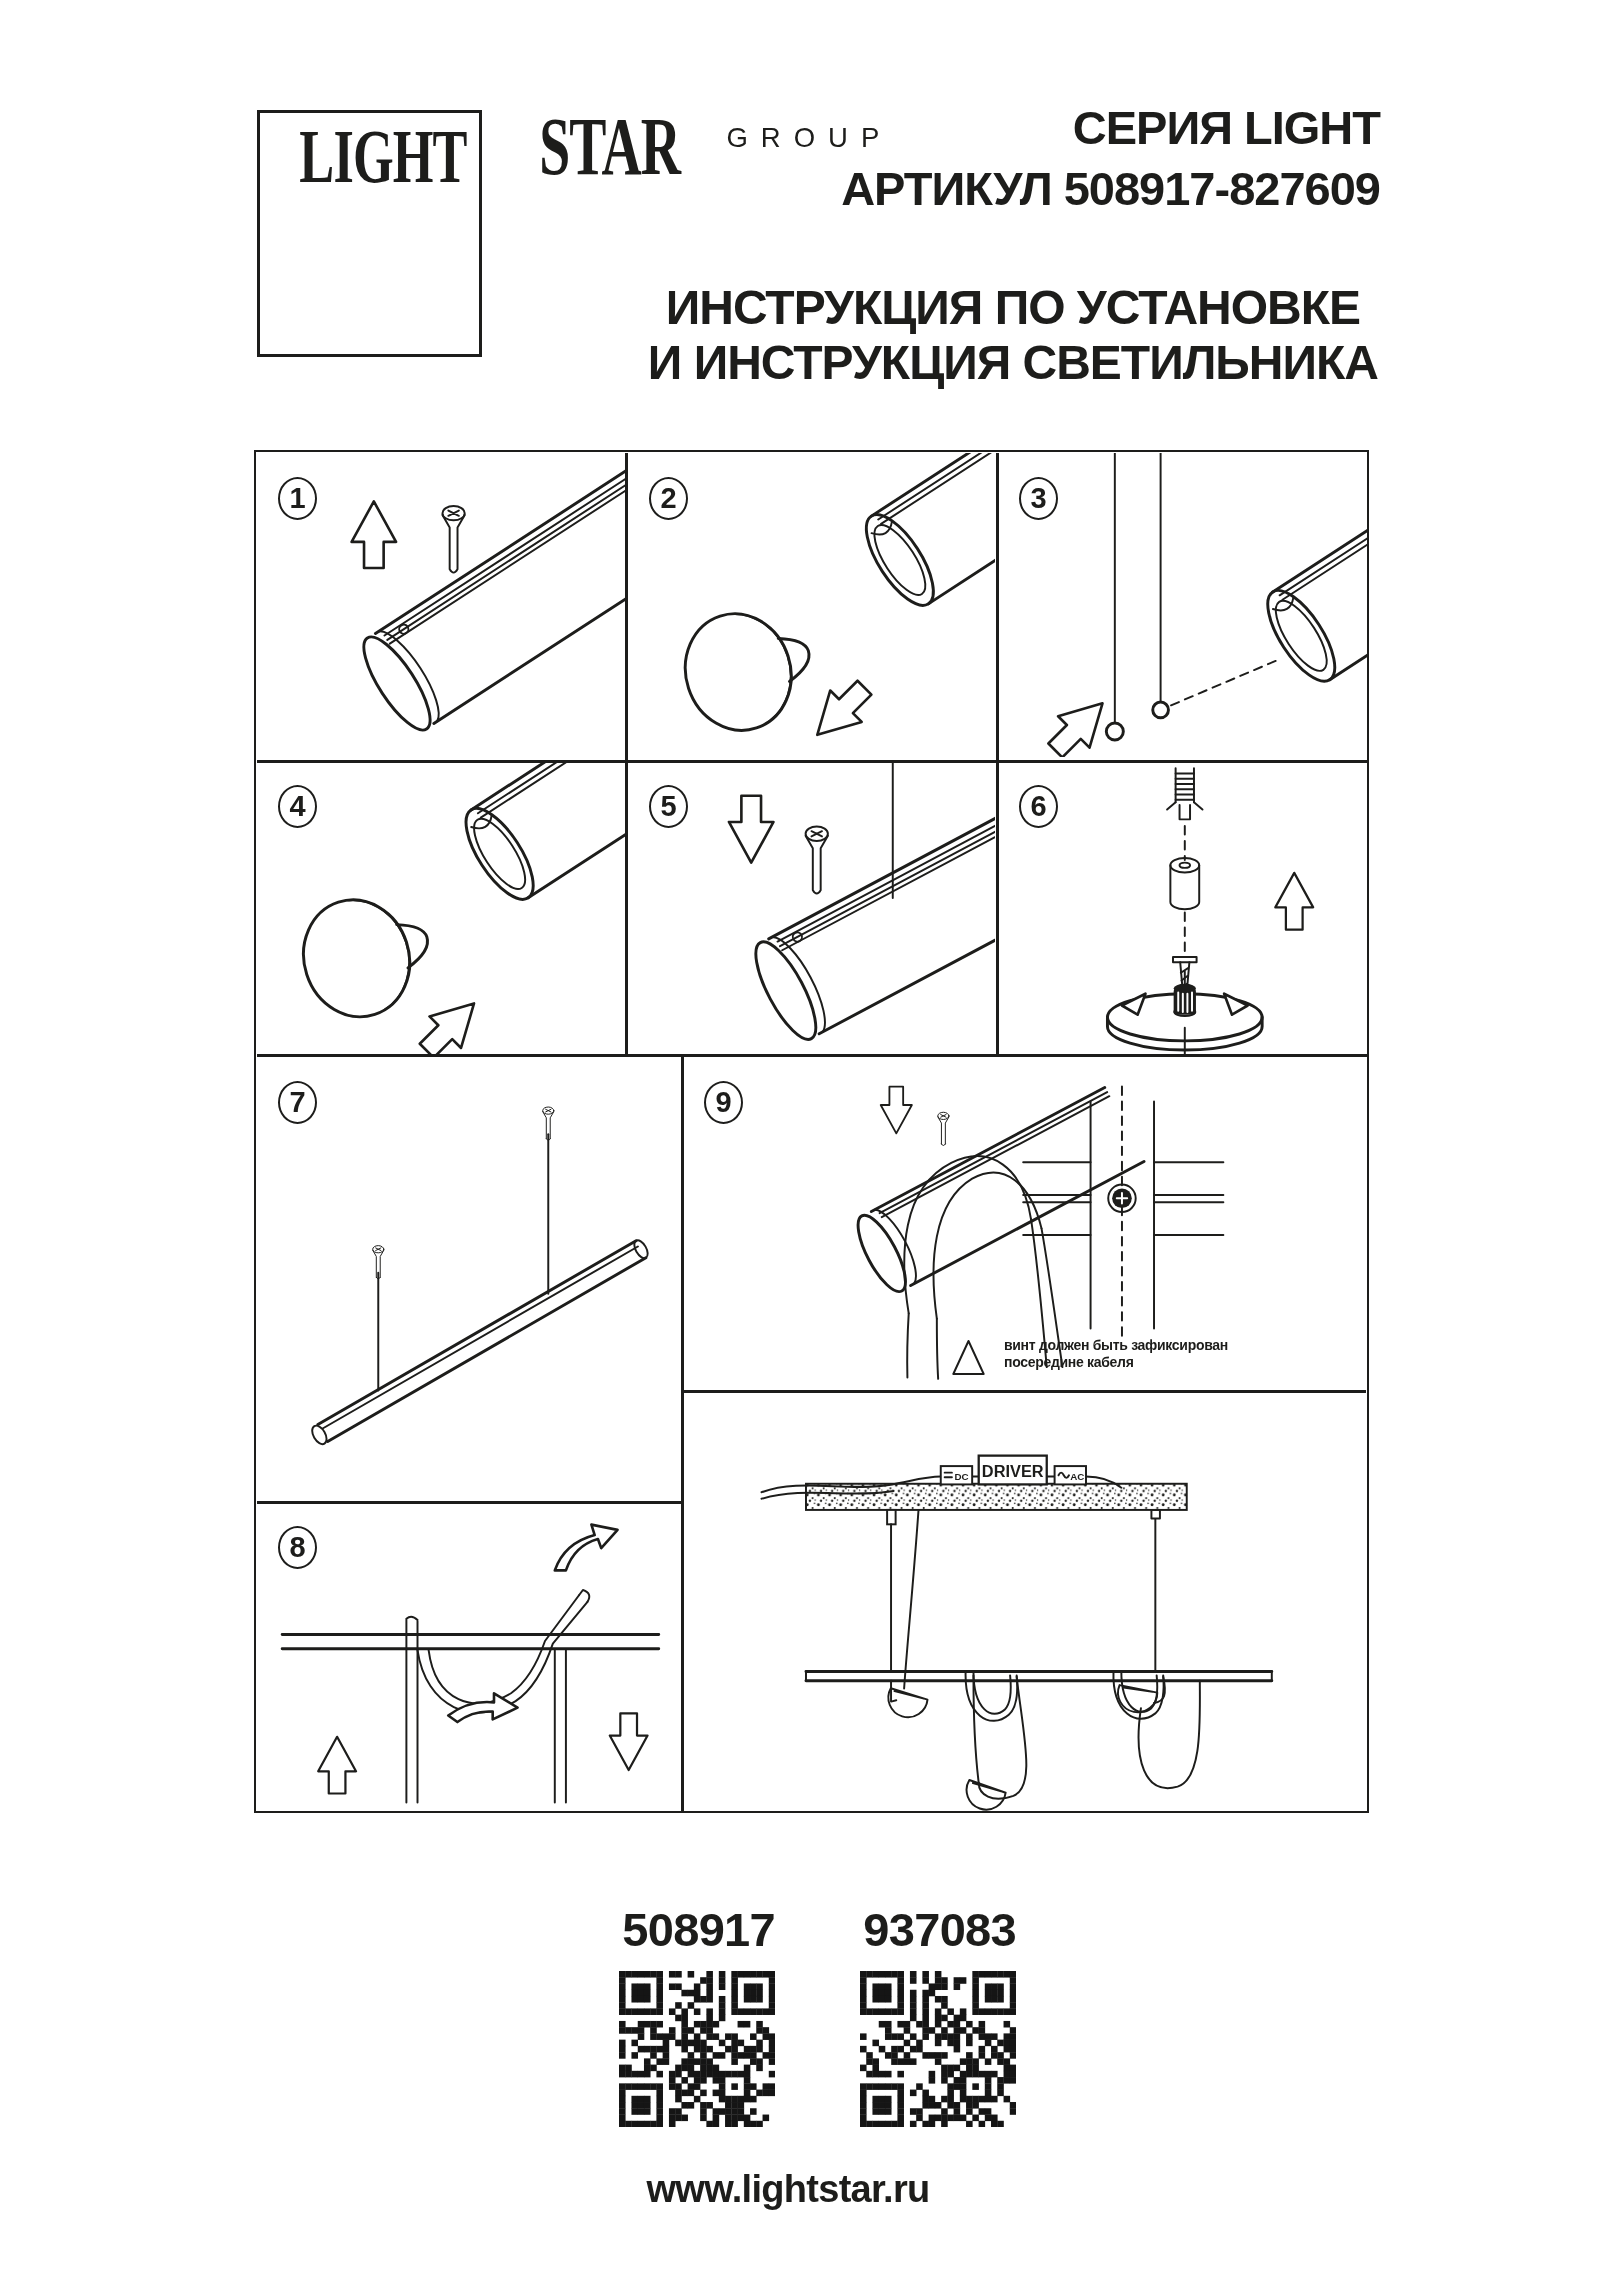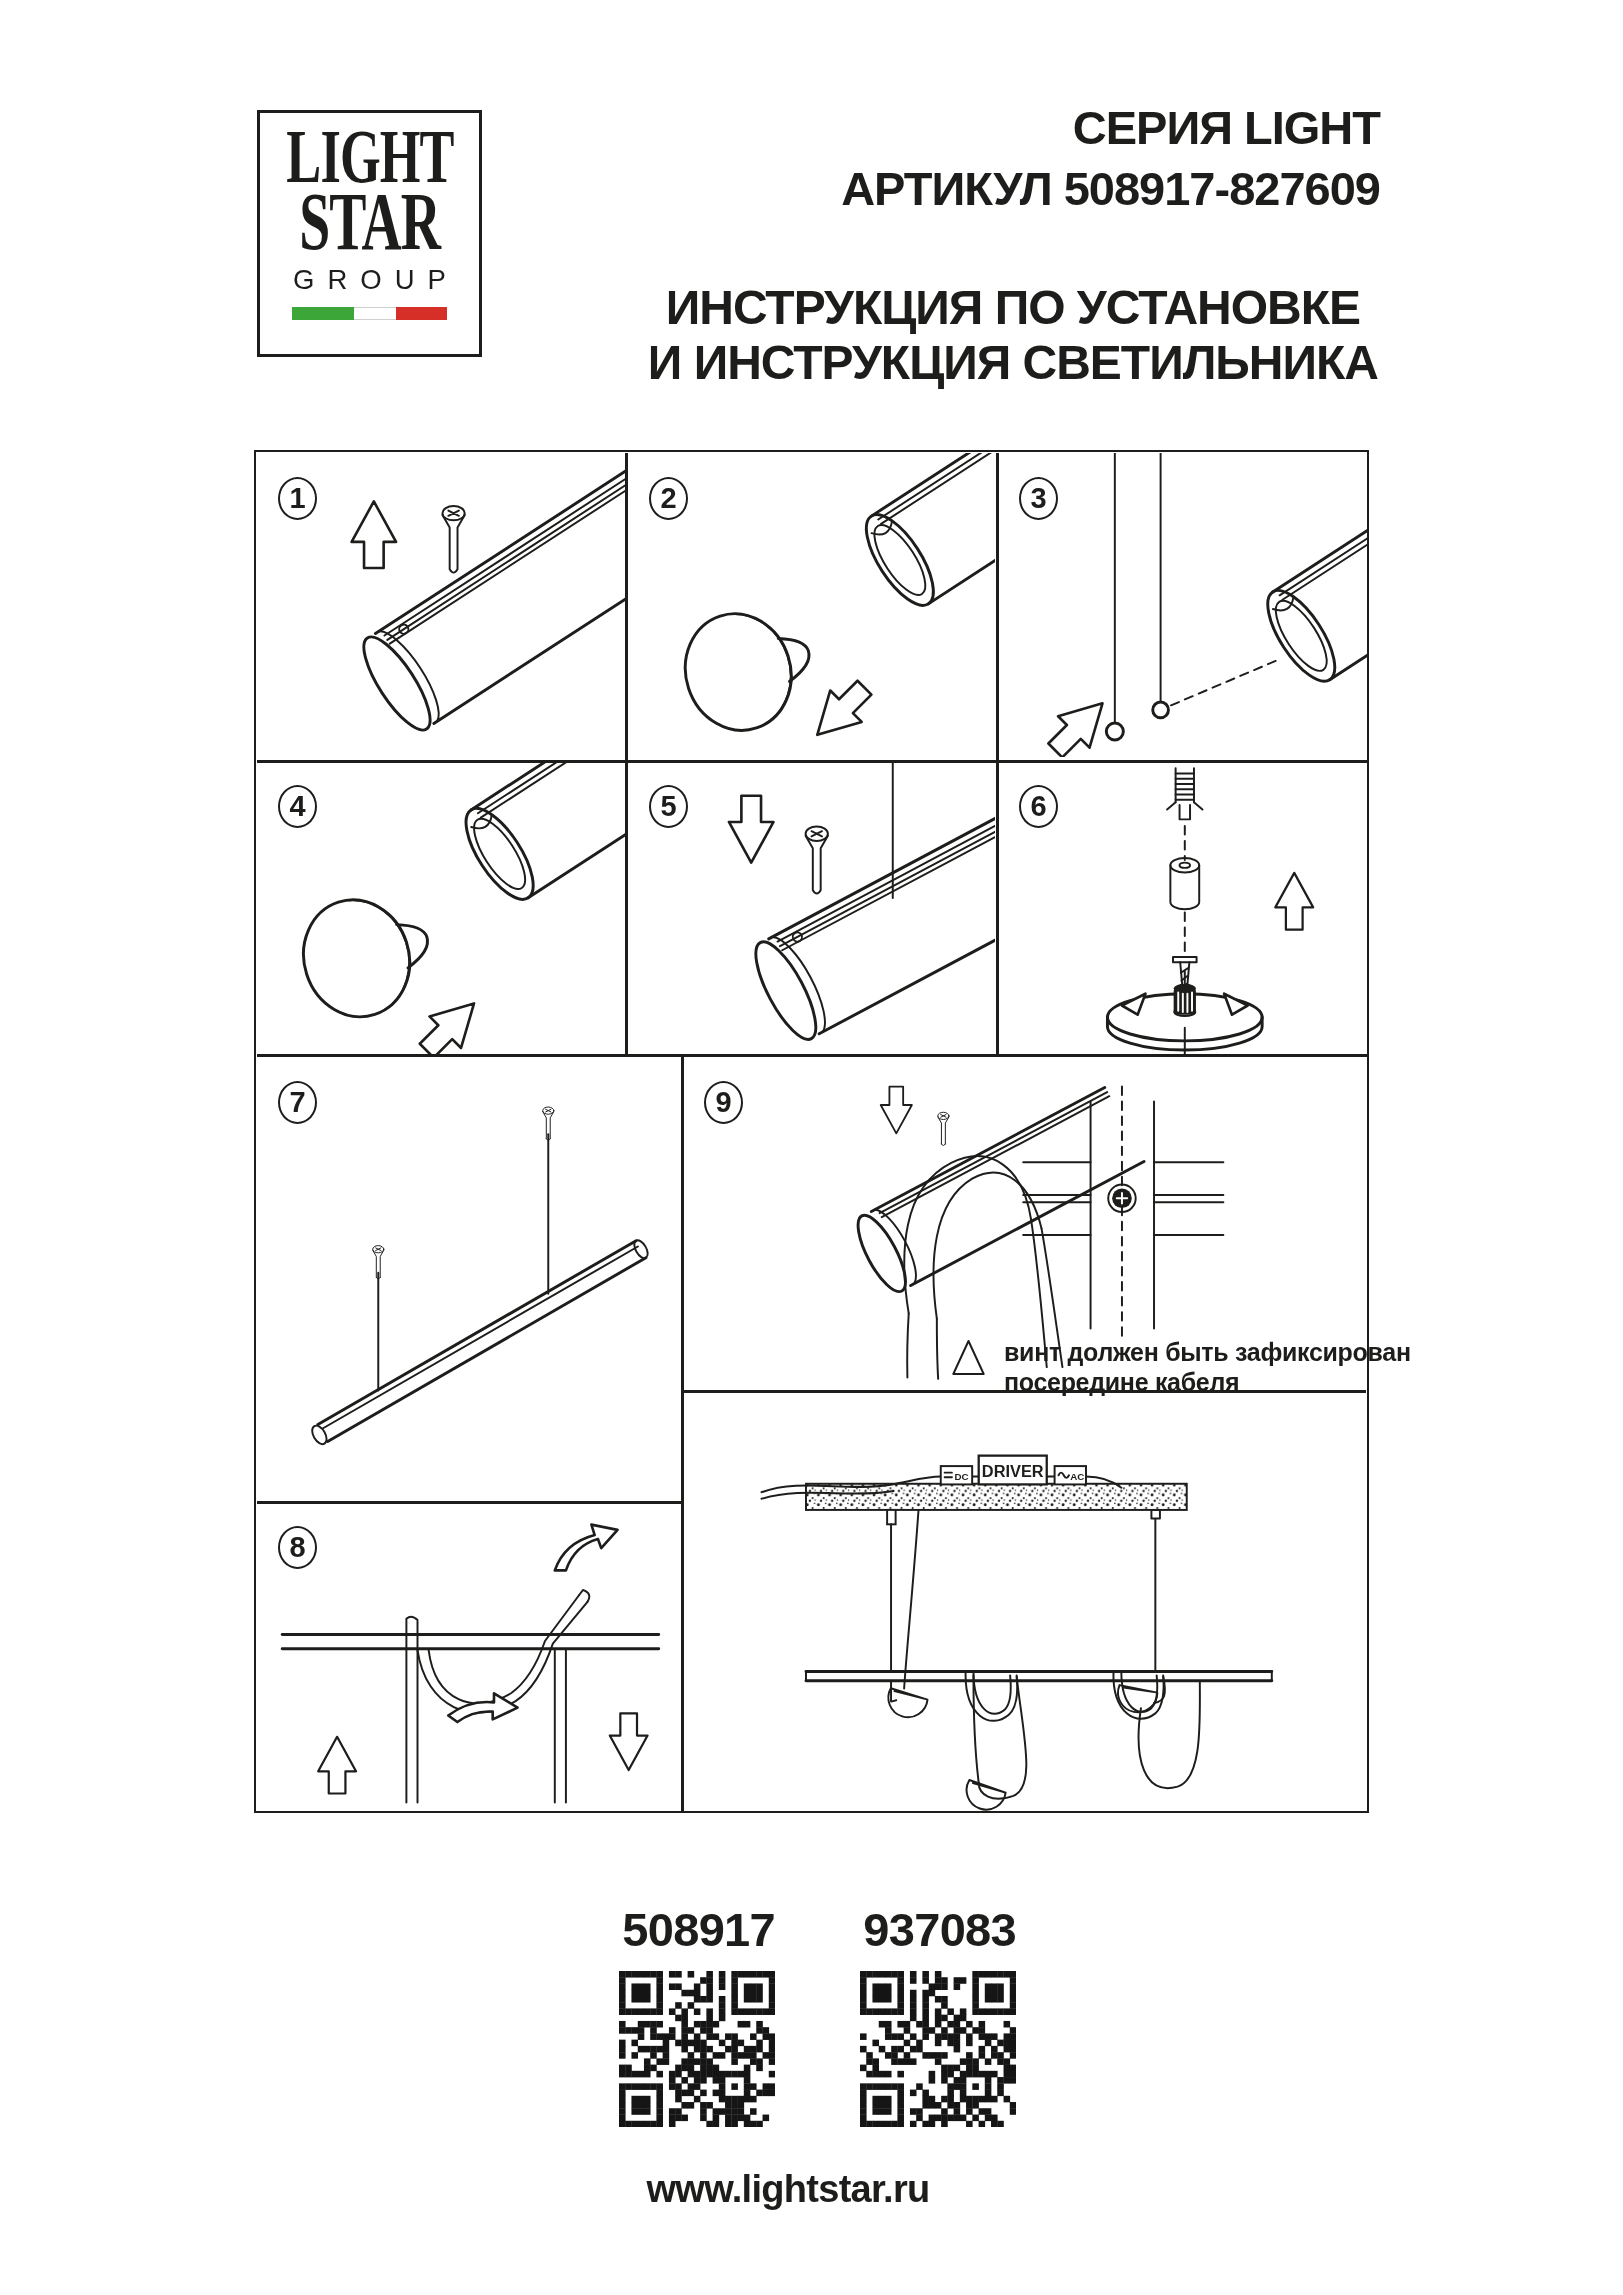--- a/index.html
+++ b/index.html
@@ -1,21 +1,21 @@
 <!DOCTYPE html>
 <html style="font-size:10.5px"><head>
 <meta charset="utf-8">
 <style>
   html,body{margin:0;padding:0;background:#ffffff;}
   .page{position:relative;width:1623px;height:2295px;background:#fff;overflow:hidden;
         font-family:"Liberation Sans",sans-serif;color:#1d1d1b;}
   
   .logo-box{position:absolute;left:257px;top:110px;width:225px;height:247px;
-            border:3.9px solid #1d1d1b;box-sizing:border-box;display:flex;flex-direction:column;
-            align-items:center;justify-content:flex-start;}
+            border:3.9px solid #1d1d1b;box-sizing:border-box;display:flex;flex-direction:row;
+            justify-content:flex-start;}
   .logo-word{font-family:"Liberation Serif",serif;font-weight:700;line-height:.82;
              transform:scaleX(.68);transform-origin:50% 50%;letter-spacing:-1.3px;}
   .logo-word.w1{font-size:77px;margin-top:11.8px;}
   .logo-word.w2{font-size:82px;}
   .logo-group{font-size:27.5px;font-weight:400;letter-spacing:13px;text-indent:13px;margin-top:9.2px;}
   .logo-flag{width:156px;height:13px;display:flex;margin-top:10.5px;}
   .logo-flag .fg{flex:0 0 40%;}
   .logo-flag .fw{flex:0 0 27%;border-top:1.3px solid #cfcfcf;border-bottom:1.3px solid #cfcfcf;box-sizing:border-box;}
   .logo-flag .fr{flex:0 0 33%;}
   
@@ -35,21 +35,21 @@
   .ln{fill:none;stroke:#1d1d1b;stroke-width:4.5;stroke-linecap:round;stroke-linejoin:round;}
   .tn{fill:none;stroke:#1d1d1b;stroke-width:3;stroke-linecap:round;stroke-linejoin:round;}
   .ar{fill:#fff;stroke:#1d1d1b;stroke-width:4;stroke-linejoin:round;stroke-linecap:round;}
   .dk{fill:#1d1d1b;stroke:none;}
   .dsh{fill:none;stroke:#1d1d1b;stroke-width:3;stroke-dasharray:13 10;stroke-linecap:round;}
   .wht{fill:none;stroke:#fff;stroke-width:3;stroke-linecap:round;}
   svg{position:absolute;overflow:hidden;}
   svg text{font-family:"Liberation Sans",sans-serif;font-weight:700;fill:#1d1d1b;}
   
   .warn{position:absolute;left:950px;top:1337px;display:flex;align-items:flex-start;}
-  .warn-text{margin-left:17px;font-size:25px;font-weight:700;line-height:1.2;letter-spacing:-0.3px;}
+  .warn-text{margin-left:17px;font-size:14px;font-weight:700;line-height:1.2;letter-spacing:-0.3px;}
   
   .qr-label{position:absolute;width:156px;text-align:right;font-size:47px;font-weight:700;letter-spacing:-0.7px;}
   .qr-box{position:absolute;width:156px;height:156px;}
   .footer{position:absolute;left:0;top:2168px;width:1576px;text-align:center;
           font-size:38px;font-weight:700;letter-spacing:-0.7px;}
 </style>
 </head>
 <body>
 
 <div class="page">

